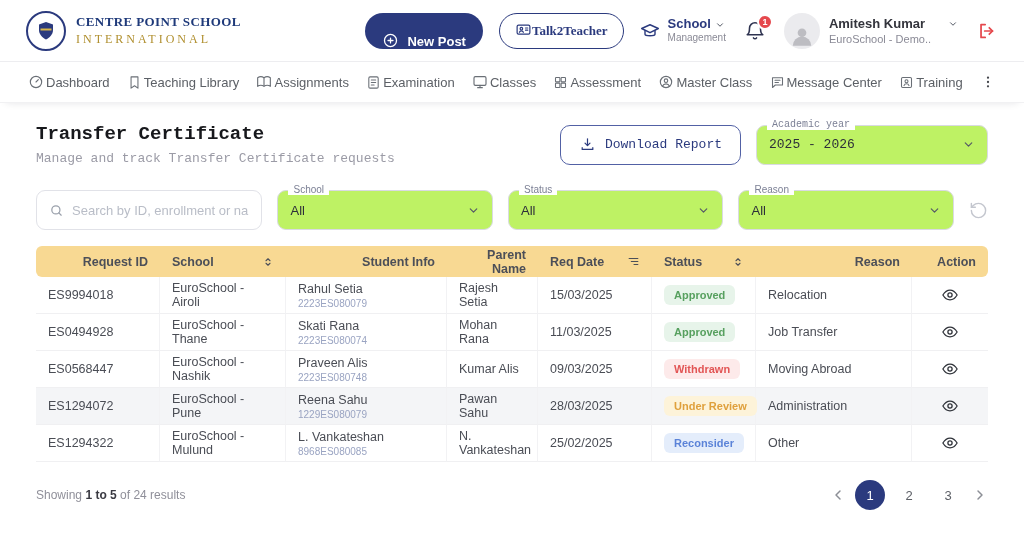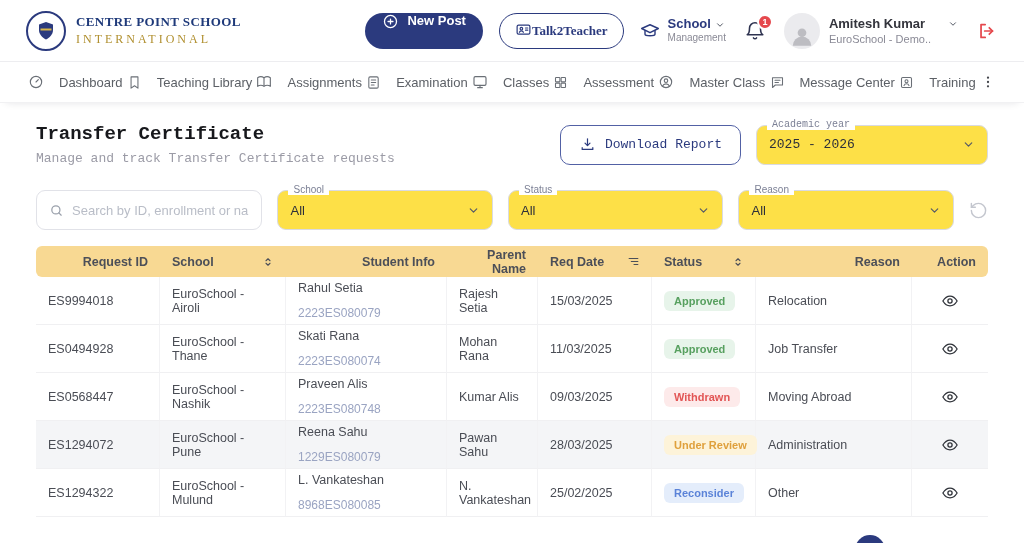--- a/index.html
+++ b/index.html
@@ -8,49 +8,49 @@
   svg { display:block; }
 
   
   .hdr { height:62px; display:flex; align-items:center; justify-content:space-between; padding:0 26px; border-bottom:1px solid #ededf0; }
   .brand { display:flex; align-items:center; gap:10px; }
   .logo-badge { width:40px; height:40px; border-radius:50%; border:2px solid #2b3a7e; display:flex; align-items:center; justify-content:center; background:#fff; }
   .brand-text { display:flex; flex-direction:column; }
   .brand-name { font-family:"Liberation Serif", serif; color:#1f3a7a; font-size:13px; font-weight:700; letter-spacing:.4px; }
   .brand-tag { font-family:Liberation Serif, serif; color:#b08f2e; font-size:12px; letter-spacing:3px; margin-top:2px; }
   .hdr-right { display:flex; align-items:center; gap:16px; }
-  .btn-new { background:#2b3a7e; color:#fff; height:36px; padding:0 17px; border-radius:18px; display:flex; align-items:flex-start; gap:8px; font-size:13px; font-weight:700; }
+  .btn-new { background:#2b3a7e; color:#fff; height:36px; padding:0 17px; border-radius:18px; display:flex; align-items:flex-end; gap:8px; font-size:13px; font-weight:700; }
   .btn-talk { height:36px; padding:0 15px; border:1.5px solid #2b3a7e; color:#2b3a7e; border-radius:18px; display:flex; align-items:center; gap:0; font-size:13px; font-weight:700; background:#fff;font-family:Liberation Serif, serif; }
   .menu-school { display:flex; align-items:center; gap:8px; color:#2b3a7e; }
   .ms-text { display:flex; flex-direction:column; line-height:1.15; }
   .ms-top { display:flex; align-items:center; gap:4px; color:#2b3a7e; font-weight:700; font-size:13px; }
   .ms-sub { font-size:10px; color:#8a8a96; }
   .bell-wrap { position:relative; color:#2e3350; margin:0 2px; }
   .bell-badge { position:absolute; top:-6px; right:-7px; background:#e5484d; color:#fff; font-size:9px; font-weight:700; width:16px; height:16px; border-radius:50%; display:flex; align-items:center; justify-content:center; border:2px solid #fff; }
   .user-wrap { display:flex; align-items:center; gap:9px; }
   .avatar { width:36px; height:36px; border-radius:50%; background:#ebebee; display:flex; align-items:flex-end; justify-content:center; overflow:hidden; }
   .u-meta { display:flex; flex-direction:column; }
   .u-name-row { display:flex; align-items:center; gap:23px; font-size:13px; font-weight:700; color:#33343c; }
   .u-org { font-size:11px; color:#8a8a96; margin-top:2px; }
   .logout-btn { color:#e5484d; display:flex; margin-left:2px; }
 
   
   .nav { height:41px; display:flex; align-items:center; justify-content:space-between; padding:0 28px; border-bottom:1px solid #f1f1f3; box-shadow:0 5px 8px -6px rgba(20,20,40,.14); }
-  .nav-item { display:flex; align-items:center; gap:15px; color:#5c6066; font-size:13px; }
+  .nav-item { display:flex; align-items:center; gap:2px; color:#5c6066; font-size:13px; }
   .nav-item svg { color:#6a6f76; }
   .nav-more { color:#44464c; }
 
   
   .main { padding:20px 36px 0; }
   .title-row { display:flex; justify-content:space-between; align-items:center;font-family:Liberation Mono, monospace; }
   .pg-title { font-size:19px; font-weight:700; color:#17181c; }
   .pg-sub { font-size:13px; color:#9b9ba6; margin-top:6px; }
   .title-actions { display:flex; align-items:center; gap:15px; }
   .btn-dl { height:40px; padding:0 18px; border:1px solid #5261a5; color:#2b3a7e; border-radius:10px; display:flex; align-items:center; gap:9px; font-size:13px; background:#fff; }
-  .fieldbox { position:relative; height:40px; border:1px solid #d9dae2; border-radius:9px; background:#fde047; display:flex; align-items:center; justify-content:space-between; padding:0 12px; }
+  .fieldbox { position:relative; height:40px; border:1px solid #d9dae2; border-radius:9px; background:#bef264; display:flex; align-items:center; justify-content:space-between; padding:0 12px; }
   .fb-academic { width:232px; }
   .flabel { position:absolute; top:-7px; left:10px; background:#fff; padding:0 5px; font-size:10px; color:#7c8095; white-space:nowrap; }
   .fvalue { font-size:13px; color:#2d2f39; }
   .chev { color:#555a66; }
 
   .filters { margin-top:24px; display:flex; align-items:center; gap:15px; }
   .searchbox { width:227px; height:40px; border:1px solid #e1e2e8; border-radius:9px; display:flex; align-items:center; gap:8px; padding:0 12px; color:#9aa0ab; background:#fff; }
   .searchbox input { flex:1; min-width:0; border:0; outline:0; font:inherit; font-size:13px; color:#333; background:transparent; }
   .searchbox input::placeholder { color:#b9bdc7; }
   .fb-filter { width:216px; }
@@ -61,21 +61,21 @@
   table { width:952px; border-collapse:separate; border-spacing:0; table-layout:fixed; }
   thead th { background:#f8d993; height:31px; padding:0 12px; font-size:12.5px; color:#4c4f58; text-align:right; font-weight:700; }
   thead th:first-child { border-radius:6px 0 0 6px; }
   thead th:last-child { border-radius:0 6px 6px 0; }
   .th-flex { display:flex; align-items:center; justify-content:space-between; gap:6px; }
   .th-icon { color:#4c4f58; display:flex; }
   tbody td { height:37px; padding:4px 12px; font-size:12.5px; color:#4a4d55; border-bottom:1px solid #f0f0f2; border-right:1px solid #f2f2f4; vertical-align:middle; }
   tbody td:last-child { border-right:none; }
   tbody tr:nth-child(4) { background:#f4f5f7; }
   .s-name { color:#4a4d55; }
-  .s-id { font-size:12px; color:#9aa4c2; margin-top:11px; }
+  .s-id { font-size:10px; color:#9aa4c2; margin-top:2px; }
   .badge { display:inline-block; padding:4px 10px; border-radius:6px; font-size:11px; font-weight:700; white-space:nowrap; }
   .badge[data-type="approved"]     { background:#e7f4ea; color:#57a05f; }
   .badge[data-type="withdrawn"]    { background:#fdeaea; color:#e25555; }
   .badge[data-type="under-review"] { background:#fdf3d9; color:#dfa03c; }
   .badge[data-type="reconsider"]   { background:#e4edfb; color:#5b83d8; }
   .td-action { text-align:center; }
   .eye-btn { display:inline-flex; color:#2e3138; vertical-align:middle; }
 
   
   .foot { width:952px; margin-top:18px; display:flex; justify-content:space-between; align-items:center; }

